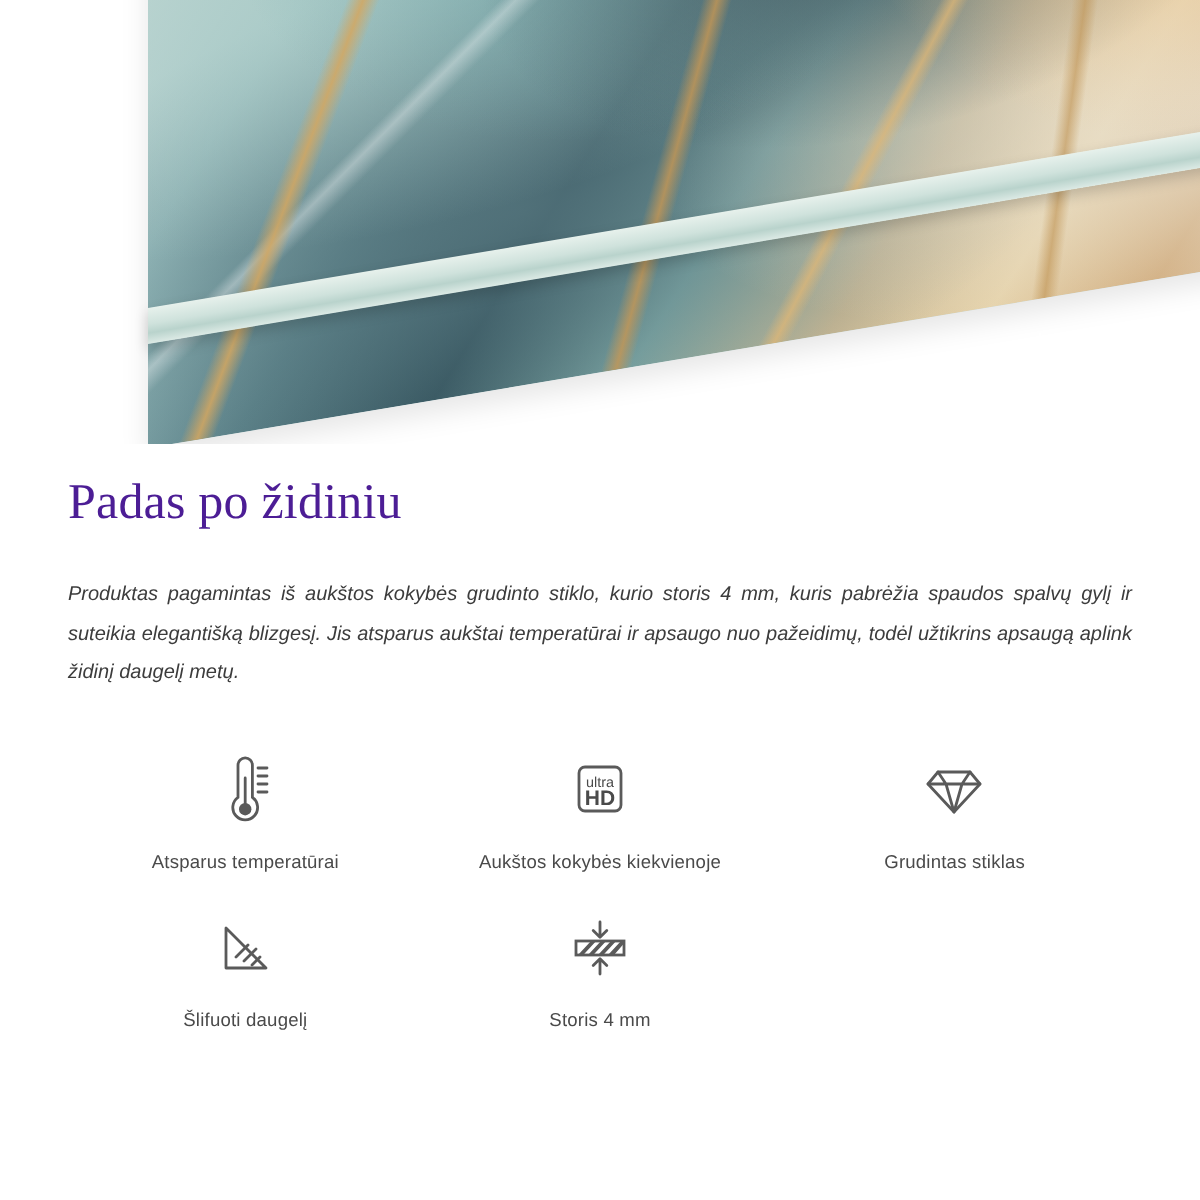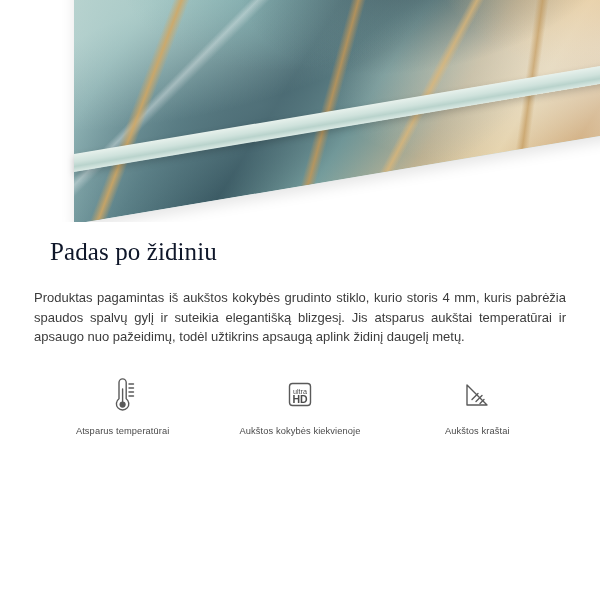--- a/index.html
+++ b/index.html
@@ -95,33 +95,34 @@
 
   
   .content {
     position: relative;
     padding: 0 34px;
   }
   .headline {
     font-family: "Liberation Serif", serif;
     font-size: 25px;
     line-height: 32px;
-    color: #0f172a;
-    margin: 14px 0 0 16px;
+    color: #4c1d95;
+    margin: 14px 0 0 0;
     font-weight: 400;
     letter-spacing: 0.1px;
   }
   .headline .line2 { display: block; }
   .body-copy {
     margin-top: 20px;
-    font-size: 13px;
+    font-size: 10px;
     line-height: 19.5px;
     color: #3c3c3c;
     max-width: 540px;
     text-align: justify;
+    font-style: italic;
   }
 
   
   .features {
     margin-top: 26px;
     display: grid;
     grid-template-columns: repeat(3, 1fr);
     row-gap: 16px;
   }
   .feature {
@@ -202,27 +203,47 @@
           <svg width="44" height="44" viewBox="0 0 44 44" aria-hidden="true">
             <rect class="hdbox" x="11.5" y="10.5" width="21" height="22" rx="3"></rect>
             <text class="hdtext" x="22" y="20.5" text-anchor="middle" font-size="7.2">ultra</text>
             <text class="hdtext" x="22" y="29.5" text-anchor="middle" font-size="10.5" font-weight="bold">HD</text>
           </svg>
         </div>
         <div class="feature-label">Aukštos kokybės kiekvienoje</div>
       </div>
 
 
+      <div class="feature">
+        <div class="feature-icon">
+          <svg width="44" height="44" viewBox="0 0 44 44" aria-hidden="true">
+            <path class="stroke" d="M14 13h16l5 6-13 14L9 19z"></path>
+            <path class="stroke" d="M9 19h26M14 13l4 6M30 13l-4 6M18 19l4 14M26 19l-4 14"></path>
+          </svg>
+        </div>
+        <div class="feature-label">Grudintas stiklas</div>
+      </div>
 
       <div class="feature">
         <div class="feature-icon">
           <svg width="44" height="44" viewBox="0 0 44 44" aria-hidden="true">
             <path class="stroke" d="M12 32h20L12 12z"></path>
             <path class="stroke" d="M17 26.5l6-6M21 28.5l6-6M25 30.5l4-4" stroke-width="1.2"></path>
           </svg>
         </div>
-        <div class="feature-label">Aukštos kraštai</div>
-      </div>
-
+        <div class="feature-label">Šlifuoti daugelį</div>
+      </div>
+
+      <div class="feature">
+        <div class="feature-icon">
+          <svg width="44" height="44" viewBox="0 0 44 44" aria-hidden="true">
+            <path class="stroke" d="M22 9v7M18.6 13.2 22 16.6l3.4-3.4"></path>
+            <rect class="hdbox" x="10" y="18.5" width="24" height="7"></rect>
+            <path d="M11 25.5l6.5-7h2.6l-6.5 7zM16 25.5l6.5-7h2.6l-6.5 7zM21 25.5l6.5-7h2.6l-6.5 7zM26 25.5l6.5-7h1.5v1.2l-5 5.8z" fill="#5a5a5a"></path>
+            <path class="stroke" d="M22 35v-7M18.6 30.8 22 27.4l3.4 3.4"></path>
+          </svg>
+        </div>
+        <div class="feature-label">Storis 4 mm</div>
+      </div>
 
     </div>
   </div>
 </div>
 
 </body></html>

